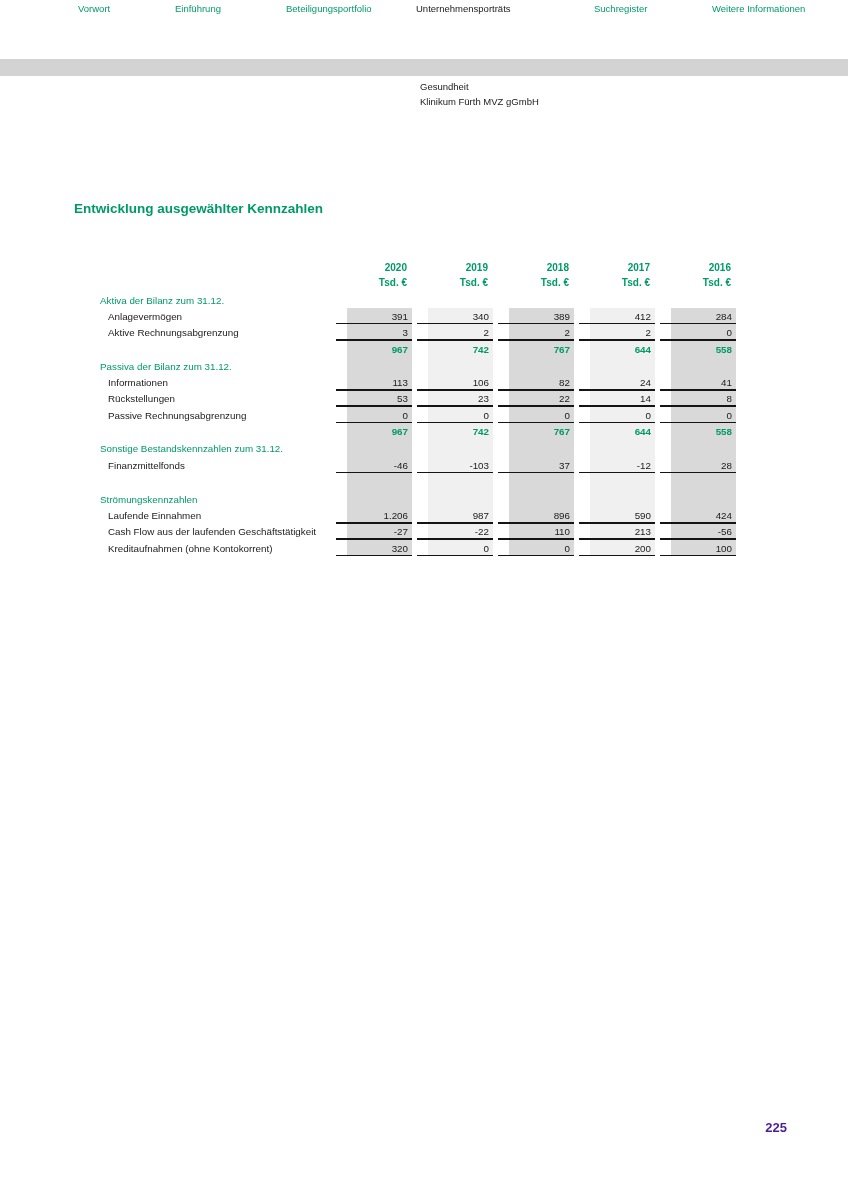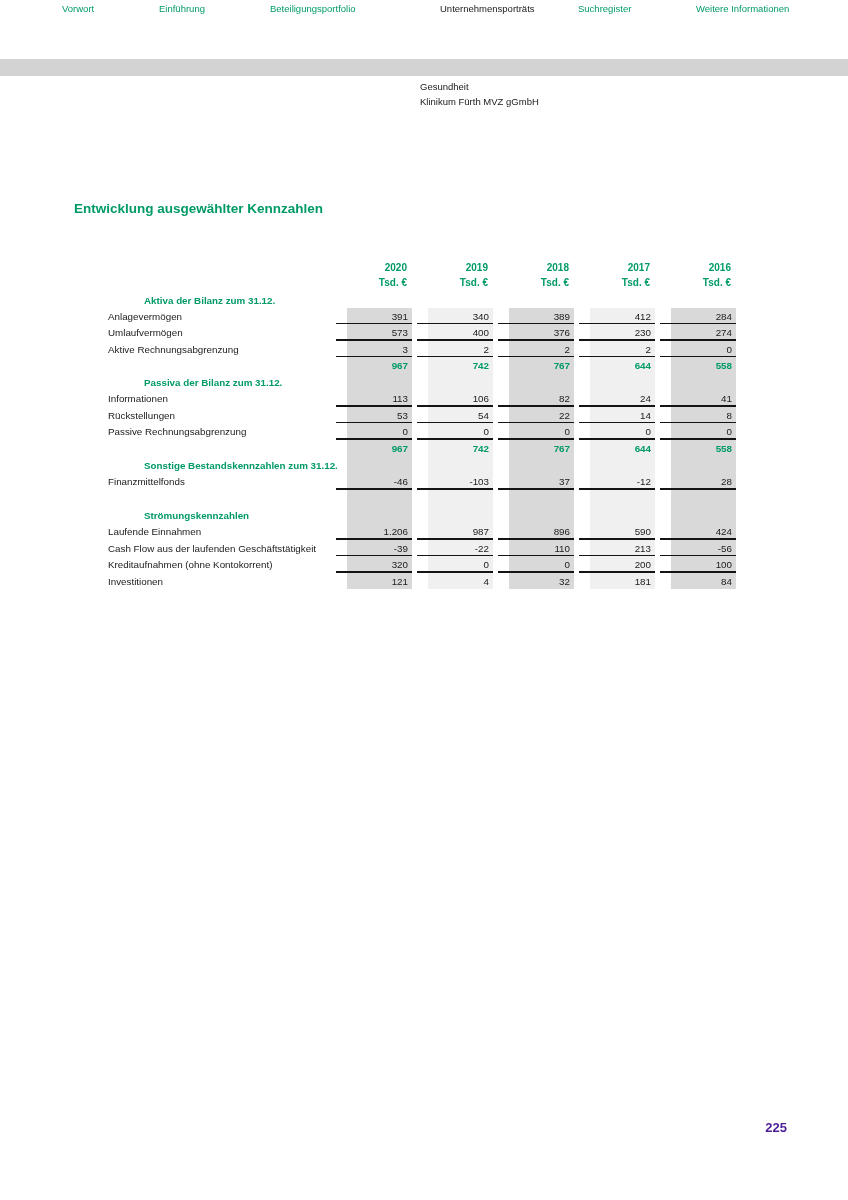--- a/index.html
+++ b/index.html
@@ -8,21 +8,21 @@
     font-family:"Liberation Sans","DejaVu Sans",sans-serif;
     color:#1a1a1a;overflow:hidden;
   }
   
   .navbar{
     position:absolute;left:0;top:59px;width:848px;height:17px;
     background:#d3d3d3;
   }
   .nav-item{
     position:absolute;top:0;height:17px;line-height:17px;
-    font-size:9.5px;color:#009a67;white-space:nowrap;
+    font-size:9.5px;color:#009a67;white-space:nowrap;margin-left:16px;
   }
   .nav-item.active{color:#1a1a1a;}
   
   .crumbs{
     position:absolute;left:420px;top:80px;
     font-size:9.5px;line-height:14.5px;color:#1a1a1a;
   }
   
   .page-title{
     position:absolute;left:62px;top:201px;
@@ -33,21 +33,21 @@
   .trow{
     display:grid;
     grid-template-columns:231px repeat(5,65px);
     column-gap:16px;
   }
   .trow > div{
     display:flex;align-items:flex-end;position:relative;
     font-size:9.8px;line-height:11px;
   }
   .lbl{justify-content:flex-start;padding:0 0 2.5px 8px;white-space:nowrap;}
-  .lbl.sec{padding-left:0;font-weight:bold;color:#009a67;margin-left:44px;}
+  .lbl.sec{padding-left:0;font-weight:normal;color:#009a67;}
   .val{justify-content:flex-end;padding:0 4px 2.5px 0;}
   .val.hdr{font-weight:bold;color:#009a67;font-size:10px;padding-right:5px;}
   .val.dark{background:#d9d9d9;}
   .val.light{background:#f0f0f0;}
   .val.u::after{
     content:"";position:absolute;left:-11px;right:0;bottom:0;
     height:1.6px;background:#141414;
   }
   .val.total{color:#009a67;font-weight:bold;}
   #row-years{height:14px;}
@@ -63,21 +63,21 @@
     font-size:13px;font-weight:bold;color:#4c1d95;
   }
 </style>
 </head>
 <body>
 
 <div class="navbar"></div>
 <span class="nav-item" style="left:62px">Vorwort</span>
 <span class="nav-item" style="left:159px">Einführung</span>
 <span class="nav-item" style="left:270px">Beteiligungsportfolio</span>
-<span class="nav-item active" style="left:440px">Unternehmensporträts</span>
+<span class="nav-item active" style="left:400px">Unternehmensporträts</span>
 <span class="nav-item" style="left:578px">Suchregister</span>
 <span class="nav-item" style="left:696px">Weitere Informationen</span>
 
 <div class="crumbs">
   <div>Gesundheit</div>
   <div>Klinikum Fürth MVZ gGmbH</div>
 </div>
 
 <div class="page-title">Entwicklung ausgewählter Kennzahlen</div>
 
@@ -109,28 +109,20 @@
       </div>
       <div class="trow r-data">
         <div class="lbl">Anlagevermögen</div>
         <div class="val dark u">391</div>
         <div class="val light u">340</div>
         <div class="val dark u">389</div>
         <div class="val light u">412</div>
         <div class="val dark u">284</div>
       </div>
       <div class="trow r-data">
-        <div class="lbl">Umlaufvermögen</div>
-        <div class="val dark u">573</div>
-        <div class="val light u">400</div>
-        <div class="val dark u">376</div>
-        <div class="val light u">230</div>
-        <div class="val dark u">274</div>
-      </div>
-      <div class="trow r-data">
         <div class="lbl">Aktive Rechnungsabgrenzung</div>
         <div class="val dark u">3</div>
         <div class="val light u">2</div>
         <div class="val dark u">2</div>
         <div class="val light u">2</div>
         <div class="val dark u">0</div>
       </div>
       <div class="trow r-total">
         <div class="lbl"></div>
         <div class="val dark total">967</div>
@@ -151,21 +143,21 @@
         <div class="lbl">Informationen</div>
         <div class="val dark u">113</div>
         <div class="val light u">106</div>
         <div class="val dark u">82</div>
         <div class="val light u">24</div>
         <div class="val dark u">41</div>
       </div>
       <div class="trow r-data">
         <div class="lbl">Rückstellungen</div>
         <div class="val dark u">53</div>
-        <div class="val light u">54</div>
+        <div class="val light u">23</div>
         <div class="val dark u">22</div>
         <div class="val light u">14</div>
         <div class="val dark u">8</div>
       </div>
       <div class="trow r-data">
         <div class="lbl">Passive Rechnungsabgrenzung</div>
         <div class="val dark u">0</div>
         <div class="val light u">0</div>
         <div class="val dark u">0</div>
         <div class="val light u">0</div>
@@ -214,38 +206,30 @@
       <div class="trow r-data">
         <div class="lbl">Laufende Einnahmen</div>
         <div class="val dark u">1.206</div>
         <div class="val light u">987</div>
         <div class="val dark u">896</div>
         <div class="val light u">590</div>
         <div class="val dark u">424</div>
       </div>
       <div class="trow r-data">
         <div class="lbl">Cash Flow aus der laufenden Geschäftstätigkeit</div>
-        <div class="val dark u">-39</div>
+        <div class="val dark u">-27</div>
         <div class="val light u">-22</div>
         <div class="val dark u">110</div>
         <div class="val light u">213</div>
         <div class="val dark u">-56</div>
       </div>
       <div class="trow r-data">
         <div class="lbl">Kreditaufnahmen (ohne Kontokorrent)</div>
         <div class="val dark u">320</div>
         <div class="val light u">0</div>
         <div class="val dark u">0</div>
         <div class="val light u">200</div>
         <div class="val dark u">100</div>
       </div>
-      <div class="trow r-data">
-        <div class="lbl">Investitionen</div>
-        <div class="val dark">121</div>
-        <div class="val light">4</div>
-        <div class="val dark">32</div>
-        <div class="val light">181</div>
-        <div class="val dark">84</div>
-      </div>
     </div>
 </div>
 
 <div class="page-number">225</div>
 
 </body></html>

